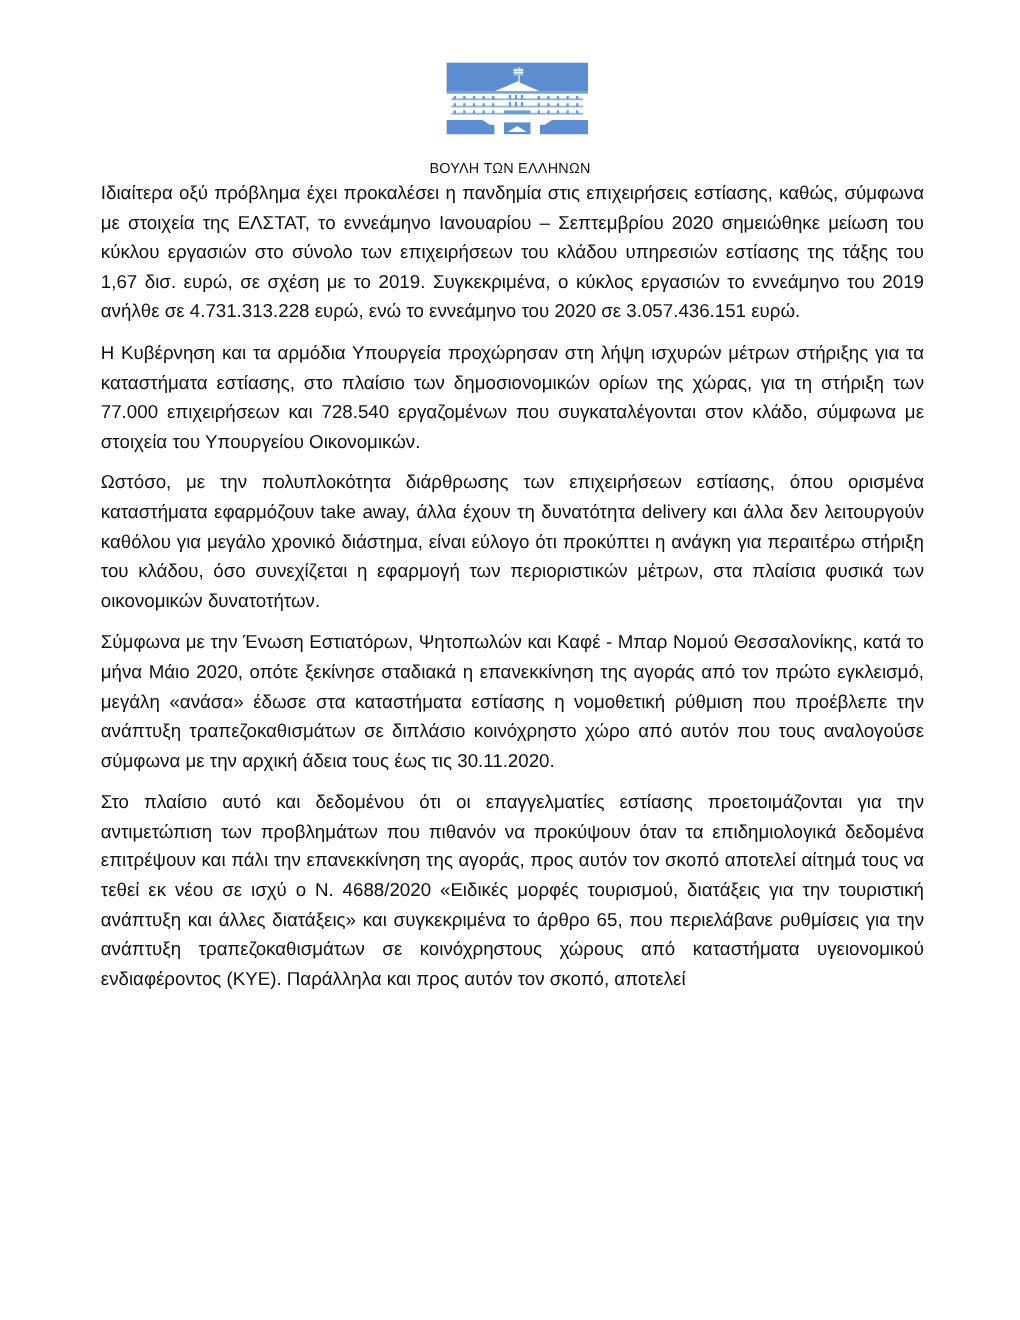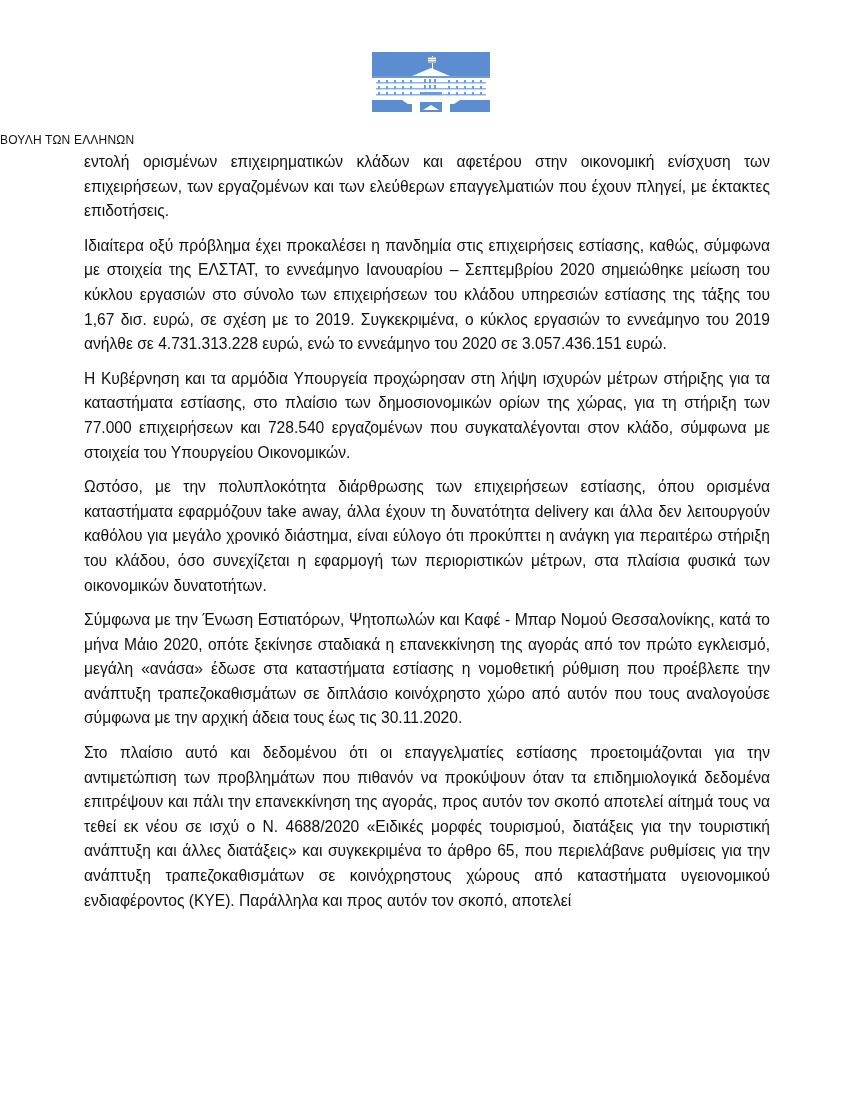--- a/index.html
+++ b/index.html
@@ -5,21 +5,21 @@
     html, body { margin: 0; padding: 0; background: #ffffff; }
     body {
       width: 850px; height: 1100px; position: relative; overflow: hidden;
       font-family: "Liberation Sans", "DejaVu Sans", sans-serif; color: #111;
     }
     .header { position: absolute; top: 0; left: 0; width: 850px; text-align: center; }
     .logo {
       position: absolute; left: 372px; top: 52px; width: 118px; height: 60px;
     }
     .org-name {
-      position: absolute; top: 133px; left: 0; width: 850px; text-align: left;
+      position: absolute; top: 133px; left: 0; width: 850px; text-align: center;
       font-size: 12px; letter-spacing: 0.2px; color: #111;
     }
     .content {
       position: absolute; top: 150px; left: 84px; width: 686px;
       font-size: 15.6px; line-height: 24.6px;
     }
     .para {
       margin: 0 0 10px 0; text-align: justify; text-justify: inter-word;
     }
   </style>
@@ -91,19 +91,18 @@
       <polygon points="0,48 30,48 36,52 40,52 40,60 0,60" fill="#5b8dd0"></polygon>
       <polygon points="118,48 88,48 82,52 78,52 78,60 118,60" fill="#5b8dd0"></polygon>
       <rect x="48" y="50" width="22" height="10" fill="#5b8dd0"></rect>
       <polygon points="51,58 59,53 67,58" fill="#ffffff"></polygon>
     </svg>
   </div>
   <div class="org-name">ΒΟΥΛΗ ΤΩΝ ΕΛΛΗΝΩΝ</div>
 </div>
 
 <div class="content">
-  <p class="para">εντολή ορισμένων επιχειρηματικών κλάδων και αφετέρου στην οικονομική ενίσχυση των επιχειρήσεων, των εργαζομένων και των ελεύθερων επαγγελματιών που έχουν πληγεί, με έκτακτες επιδοτήσεις.</p>
   <p class="para">Ιδιαίτερα οξύ πρόβλημα έχει προκαλέσει η πανδημία στις επιχειρήσεις εστίασης, καθώς, σύμφωνα με στοιχεία της ΕΛΣΤΑΤ, το εννεάμηνο Ιανουαρίου – Σεπτεμβρίου 2020 σημειώθηκε μείωση του κύκλου εργασιών στο σύνολο των επιχειρήσεων του κλάδου υπηρεσιών εστίασης της τάξης του 1,67 δισ. ευρώ, σε σχέση με το 2019. Συγκεκριμένα, ο κύκλος εργασιών το εννεάμηνο του 2019 ανήλθε σε 4.731.313.228 ευρώ, ενώ το εννεάμηνο του 2020 σε 3.057.436.151 ευρώ.</p>
   <p class="para">Η Κυβέρνηση και τα αρμόδια Υπουργεία προχώρησαν στη λήψη ισχυρών μέτρων στήριξης για τα καταστήματα εστίασης, στο πλαίσιο των δημοσιονομικών ορίων της χώρας, για τη στήριξη των 77.000 επιχειρήσεων και 728.540 εργαζομένων που συγκαταλέγονται στον κλάδο, σύμφωνα με στοιχεία του Υπουργείου Οικονομικών.</p>
   <p class="para">Ωστόσο, με την πολυπλοκότητα διάρθρωσης των επιχειρήσεων εστίασης, όπου ορισμένα καταστήματα εφαρμόζουν take away, άλλα έχουν τη δυνατότητα delivery και άλλα δεν λειτουργούν καθόλου για μεγάλο χρονικό διάστημα, είναι εύλογο ότι προκύπτει η ανάγκη για περαιτέρω στήριξη του κλάδου, όσο συνεχίζεται η εφαρμογή των περιοριστικών μέτρων, στα πλαίσια φυσικά των οικονομικών δυνατοτήτων.</p>
   <p class="para">Σύμφωνα με την Ένωση Εστιατόρων, Ψητοπωλών και Καφέ - Μπαρ Νομού Θεσσαλονίκης, κατά το μήνα Μάιο 2020, οπότε ξεκίνησε σταδιακά η επανεκκίνηση της αγοράς από τον πρώτο εγκλεισμό, μεγάλη «ανάσα» έδωσε στα καταστήματα εστίασης η νομοθετική ρύθμιση που προέβλεπε την ανάπτυξη τραπεζοκαθισμάτων σε διπλάσιο κοινόχρηστο χώρο από αυτόν που τους αναλογούσε σύμφωνα με την αρχική άδεια τους έως τις 30.11.2020.</p>
   <p class="para">Στο πλαίσιο αυτό και δεδομένου ότι οι επαγγελματίες εστίασης προετοιμάζονται για την αντιμετώπιση των προβλημάτων που πιθανόν να προκύψουν όταν τα επιδημιολογικά δεδομένα επιτρέψουν και πάλι την επανεκκίνηση της αγοράς, προς αυτόν τον σκοπό αποτελεί αίτημά τους να τεθεί εκ νέου σε ισχύ ο Ν. 4688/2020 «Ειδικές μορφές τουρισμού, διατάξεις για την τουριστική ανάπτυξη και άλλες διατάξεις» και συγκεκριμένα  το άρθρο 65, που περιελάβανε ρυθμίσεις για την ανάπτυξη τραπεζοκαθισμάτων σε κοινόχρηστους χώρους από καταστήματα υγειονομικού ενδιαφέροντος (ΚΥΕ).  Παράλληλα και προς αυτόν τον σκοπό, αποτελεί</p>
 </div>
 
 </body></html>

